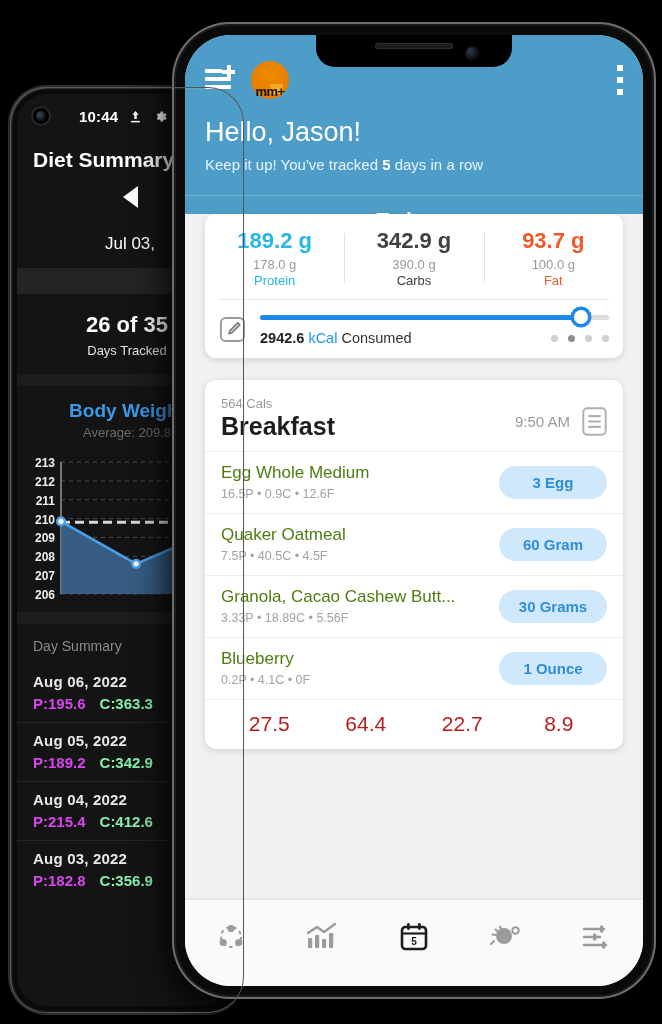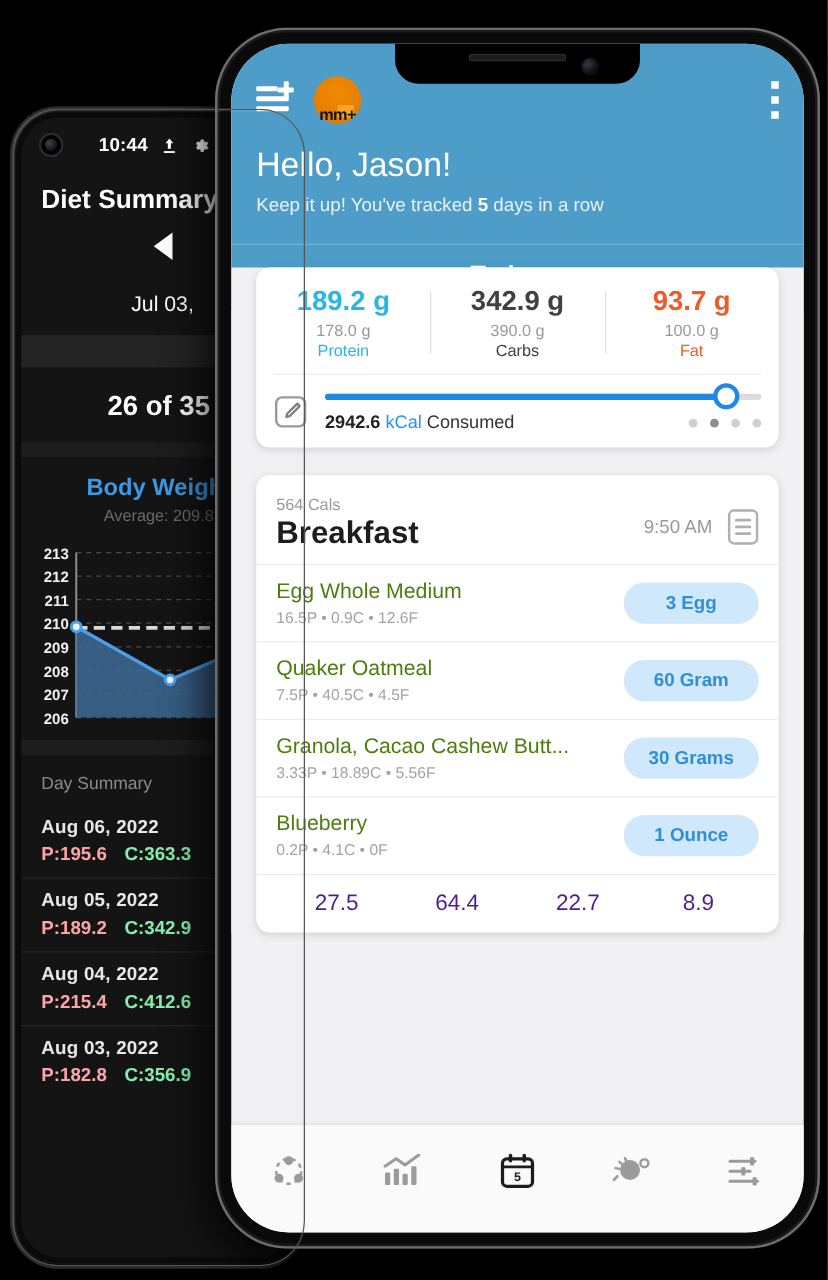--- a/index.html
+++ b/index.html
@@ -76,21 +76,21 @@
   .chart-title { color: #3a9ae8; font-size: 19px; font-weight: 700; text-align: center; }
   .chart-avg { color: #6a6a6a; font-size: 13px; text-align: center; margin-top: 3px; }
   .chart-wrap { position: relative; height: 150px; margin: 14px 0 0 0; }
   .chart-wrap svg { display: block; }
 
   .daysum-head { color: #8a8a8a; font-size: 14px; padding: 14px 16px 10px; }
   .day-row { padding: 9px 16px 10px; border-top: 1px solid #262626; }
   .day-row:first-of-type { border-top: none; }
   .day-date { color: #e8e8e8; font-size: 15px; font-weight: 700; letter-spacing: .2px; }
   .day-macros { margin-top: 5px; font-size: 15px; font-weight: 700; display: flex; gap: 14px; }
-  .day-p { color: #fca5a5; }
+  .day-p { color: #d946ef; }
   .day-c { color: #86efac; }
 
   
   .phone-front {
     position: absolute;
     left: 172px; top: 22px;
     width: 484px; height: 977px;
     border-radius: 58px;
     background: #0b0b0b;
     box-shadow:
@@ -231,21 +231,21 @@
     white-space: nowrap; overflow: hidden; text-overflow: ellipsis; max-width: 245px;
   }
   .food-macros { font-size: 12.5px; color: #a3a3a3; margin-top: 4px; }
   .qty-pill {
     background: #cfe8fb; color: #2f8ed6; font-weight: 700; font-size: 15px;
     padding: 8px 0; border-radius: 18px; width: 108px; text-align: center; flex: 0 0 auto;
   }
   .totals-row {
     display: flex; border-top: 1px solid #ededed; padding: 12px 16px 13px;
   }
-  .totals-row span { flex: 1; text-align: center; font-size: 18px; color: #4c1d95; }
+  .totals-row span { flex: 1; text-align: center; font-size: 21px; color: #b91c1c; }
 
   .bottom-nav {
     position: absolute; left: 0; right: 0; bottom: 0; height: 86px;
     background: #fafafa;
     display: flex; align-items: flex-start; justify-content: space-around;
     padding-top: 17px;
     box-shadow: 0 -1px 3px rgba(0,0,0,.07);
   }
   .nav-item { width: 40px; height: 40px; display: flex; align-items: center; justify-content: center; cursor: pointer; }
 </style>
@@ -275,20 +275,21 @@
 
       <div class="back-datebar">
         <div class="arrow"></div>
         <div class="back-date">Jul 03,</div>
       </div>
 
       <div class="back-divider"></div>
 
       <div class="back-days">
         <div class="big">26 of 35</div>
+        <div class="sub">Days Tracked</div>
       </div>
 
       <div class="back-gap"></div>
 
       <div class="chart-card">
         <div class="chart-title">Body Weight</div>
         <div class="chart-avg">Average: 209.8</div>
         <div class="chart-wrap">
           <svg id="weight-chart" width="220" height="150" viewBox="0 0 220 150">
               <line x1="44" y1="140" x2="220" y2="140" stroke="#4a4a4a" stroke-width="1" stroke-dasharray="4 4"></line>

